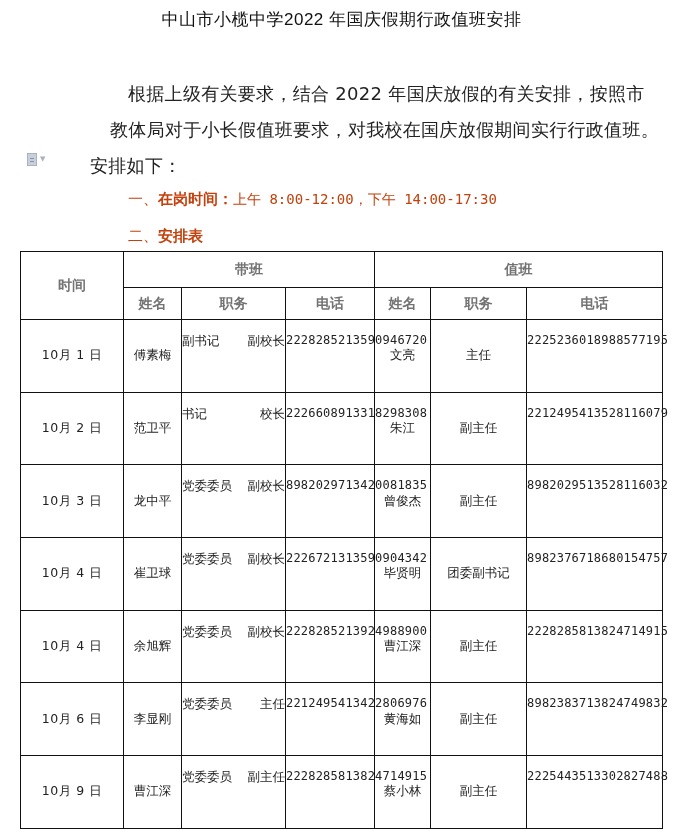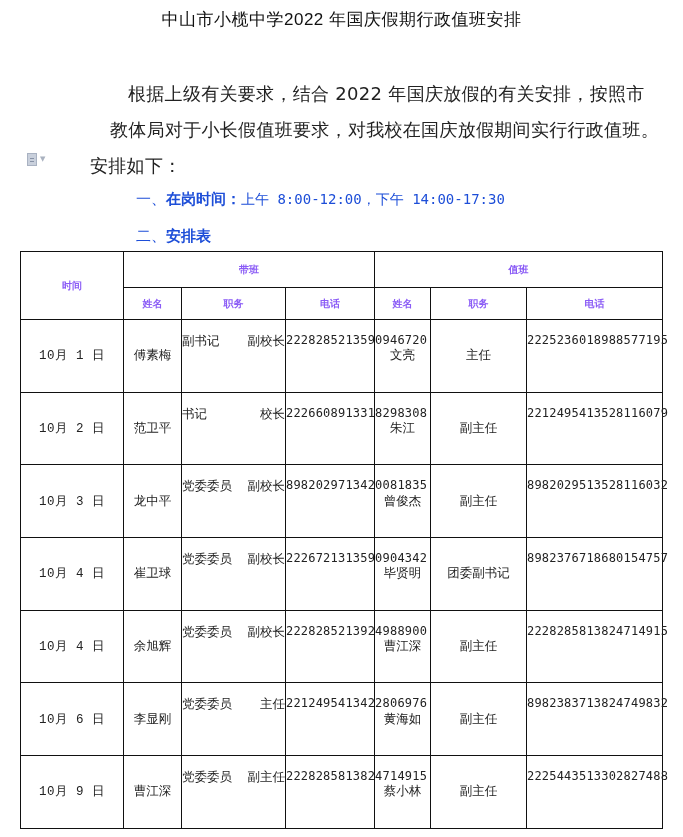--- a/index.html
+++ b/index.html
@@ -26,38 +26,38 @@
   .doc-icon .sheet {
     width: 10px; height: 13px; background: #c9d0dc; border: 1px solid #a9b2c2; position: relative;
   }
   .doc-icon .sheet::before, .doc-icon .sheet::after {
     content: ""; position: absolute; left: 2px; right: 2px; height: 1px; background: #8792a6;
   }
   .doc-icon .sheet::before { top: 4px; }
   .doc-icon .sheet::after { top: 7px; }
   .doc-icon .caret { font-size: 7px; color: #aab2c0; }
 
-  .section { position: absolute; left: 136px; font-size: 15px; white-space: nowrap; color: #1d4ed8; }
+  .section { position: absolute; left: 128px; font-size: 15px; white-space: nowrap; color: #c2410c; }
   .s1 { top: 190px; }
   .s2 { top: 227px; }
   .bold { font-weight: bold; }
   .mono { font-family: "DejaVu Sans Mono", "Liberation Mono", monospace; font-size: 14px; }
 
   table.sched {
     position: absolute; left: 20px; top: 251px; width: 642px;
     border-collapse: collapse; table-layout: fixed;
   }
   table.sched td, table.sched th {
     border: 1.4px solid #111; text-align: center; vertical-align: middle; color: #222;
   }
-  table.sched th { font-weight: bold; font-size: 10px; color: #8b5cf6; }
+  table.sched th { font-weight: bold; font-size: 14px; color: #737373; }
   tr.h1 th { height: 36px; }
   tr.h2 th { height: 32px; }
   tr.row td { height: 72.7px; font-size: 12.5px; }
-  .cell-date { font-size: 12.5px; letter-spacing: 0.5px; font-family: Liberation Mono, monospace; }
+  .cell-date { font-size: 12.5px; letter-spacing: 0.5px; }
   .stack { display: flex; flex-direction: row; justify-content: space-between; height: 54px; padding-top: 4px; }
   .num { font-family: "DejaVu Sans Mono", "Liberation Mono", monospace; font-size: 12px; letter-spacing: 0.2px; }
 </style>
 </head>
 <body>
 
 <div class="title">中山市小榄中学2022 年国庆假期行政值班安排</div>
 
 <div class="para p1">根据上级有关要求，结合 2022 年国庆放假的有关安排，按照市</div>
 <div class="para p2">教体局对于小长假值班要求，对我校在国庆放假期间实行行政值班。</div>

